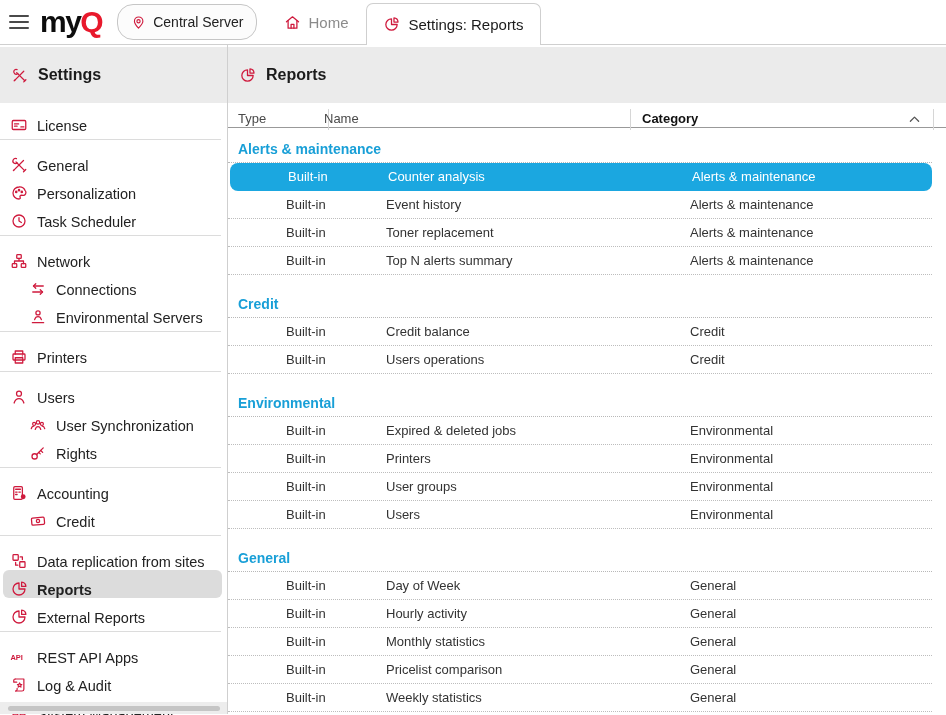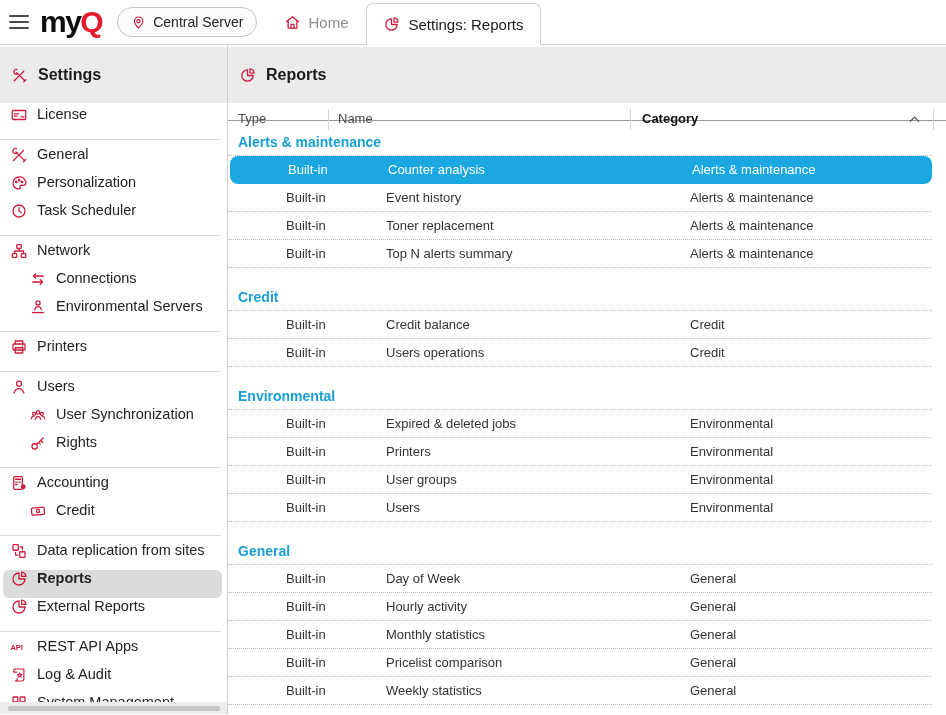--- a/index.html
+++ b/index.html
@@ -10,49 +10,49 @@
     -webkit-font-smoothing:antialiased;
   }
   svg { display:block; }
 
   
   .topbar { height:45px; display:flex; align-items:center; border-bottom:1px solid #cfcfcf; background:#fff; }
   .menu-btn { margin-left:9px; width:20px; cursor:pointer; }
   .menu-btn .bar { height:2.5px; background:#4a4a4a; margin:3.5px 0; border-radius:1px; }
   .logo { margin-left:11px; font-size:30px; font-weight:800; letter-spacing:-1.5px; line-height:1; color:#0d0d0d; }
   .logo .q { color:#e8192c; }
-  .server-pill { margin-left:15px; height:30px; display:flex; align-items:center; gap:7px;
+  .server-pill { margin-left:15px; height:36px; display:flex; align-items:center; gap:7px;
     padding:0 13px; border:1px solid #c6c6c6; border-radius:16px; background:#fcfcfc; font-size:14px; cursor:pointer; }
   .home-tab { margin-left:21px; display:flex; align-items:center; gap:7px; color:#8b8b8b; font-size:15px; padding:0 6px; cursor:pointer; }
   .tab-active { margin-left:12px; align-self:flex-end; height:42px; margin-bottom:-1px;
     display:flex; align-items:center; gap:8px; padding:0 16px; background:#fff;
     border:1px solid #cfcfcf; border-bottom:none; border-radius:7px 7px 0 0; font-size:15px; color:#1b1b1b; cursor:pointer; }
 
   
   .layout { display:flex; height:669px; }
   .sidebar { width:228px; flex:none; border-right:1px solid #cfcfcf; position:relative; background:#fff; }
   .content { flex:1; min-width:0; display:flex; flex-direction:column; }
   .panel-header { height:56px; margin-top:2px; background:#ebebeb; display:flex; align-items:center; gap:10px;
     padding-left:11px; font-size:16px; font-weight:bold; color:#1b1b1b; }
 
   
   .s-list { padding-top:3px; }
-  .s-item { height:28px; display:flex; align-items:flex-start; gap:9px; padding-left:10px; font-size:14.5px; cursor:pointer; }
+  .s-item { height:28px; display:flex; align-items:flex-end; gap:9px; padding-left:10px; font-size:14.5px; cursor:pointer; }
   .s-item .ic { flex:0 0 18px; }
   .s-item.child { padding-left:29px; }
   .s-item.selected { background:#dcdcdc; border-radius:6px; margin-left:3px; margin-right:5px; padding-left:7px; font-weight:bold; }
   .s-div { height:1px; background:#dcdcdc; margin:5px 6px 6px 0; }
   .h-scrollbar { position:absolute; left:0; bottom:0; width:227px; height:12px; background:#ededed; }
   .h-thumb { position:absolute; left:8px; bottom:3px; width:212px; height:5px; background:#c5c5c5; border-radius:3px; cursor:pointer; }
 
   
-  .table-header { flex:none; height:18px; position:relative; border-bottom:1px solid #999; }
+  .table-header { flex:none; height:25px; position:relative; border-bottom:1px solid #999; }
   .th { position:absolute; top:0; line-height:32px; font-size:13px; color:#4a4a4a; cursor:pointer; }
   .th-type { left:10px; }
-  .th-name { left:110px; }
+  .th-name { left:96px; }
   .th-category { left:414px; font-weight:bold; color:#111; }
   .v-sep { position:absolute; top:6px; height:21px; width:1px; background:#d6d6d6; }
   .sep-1 { left:100px; } .sep-2 { left:402px; } .sep-3 { left:705px; }
   .sort-icon { position:absolute; left:681px; top:12px; cursor:pointer; }
 
   .table-body { flex:1; overflow:hidden; }
   .group { margin-top:21px; }
   .group:first-child { margin-top:13px; }
   .group-title { margin-right:14px; padding:0 0 5px 10px; line-height:16px;
     color:#189fd7; font-size:14px; font-weight:bold; border-bottom:1px dotted #b8b8b8; }

